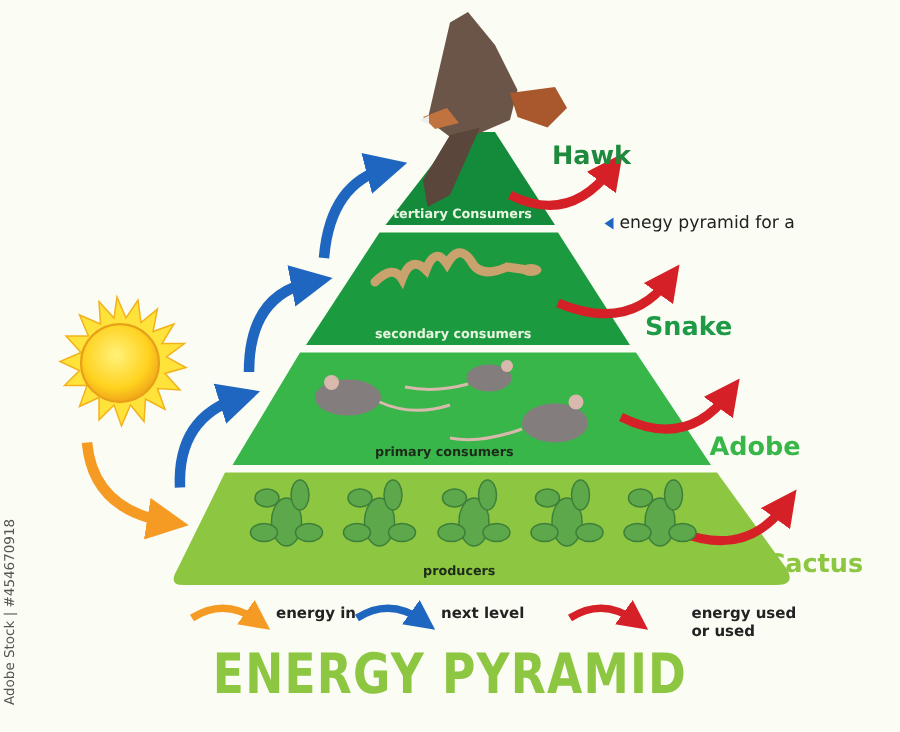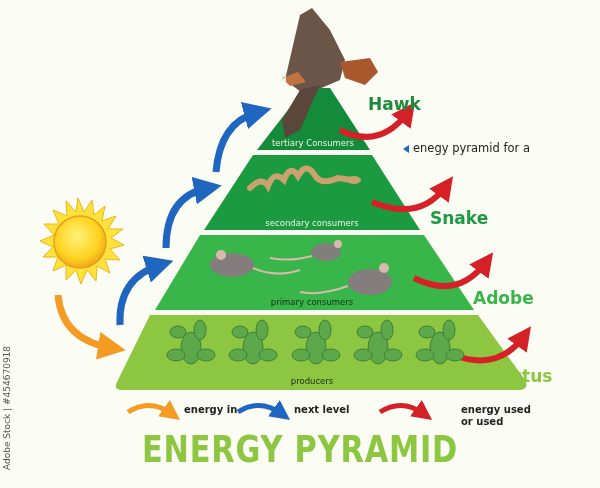--- a/index.html
+++ b/index.html
@@ -1,18 +1,18 @@
 <!DOCTYPE html>
 <html><head>
 <meta charset="utf-8">
 <style>
   html,body{margin:0;padding:0;}
   body{width:600px;height:488px;background:#fbfcf3;position:relative;overflow:hidden;font-family:"DejaVu Sans","Liberation Sans",sans-serif;}
   svg.main{position:absolute;left:0;top:0;}
-  .tier-label{position:absolute;font-weight:normal;font-size:9px;color:#1d2b1a;text-align:center;white-space:nowrap;}
+  .tier-label{position:absolute;font-weight:bold;font-size:9px;color:#1d2b1a;text-align:left;white-space:nowrap;}
   .animal-label{position:absolute;font-weight:bold;font-size:17px;color:#1e9a46;white-space:nowrap;}
   .legend-text{position:absolute;font-weight:bold;font-size:10px;color:#222;line-height:12px;}
   .note{position:absolute;font-size:11.5px;color:#222;line-height:15px;}
   .title{position:absolute;left:0;width:600px;top:428px;text-align:center;font-family:"DejaVu Sans","Liberation Sans",sans-serif;font-weight:bold;font-size:37px;letter-spacing:1px;color:#8dc641;transform:scaleX(0.82);transform-origin:300px 0;}
   .watermark{position:absolute;left:2px;top:470px;transform:rotate(-90deg);transform-origin:0 0;font-size:9px;color:#555;white-space:nowrap;}
 </style>
 </head>
 <body>
 
 <svg class="main" width="600" height="488" viewBox="0 0 600 488">
@@ -133,21 +133,21 @@
 </svg>
 
 <div class="tier-label" style="left:262px;top:138px;width:102px;color:#e8f5e0;font-size:8.5px;">tertiary Consumers</div>
 <div class="tier-label" style="left:250px;top:218px;width:124px;color:#e8f5e0;font-size:8.5px;">secondary consumers</div>
 <div class="tier-label" style="left:250px;top:297px;width:124px;font-size:8.5px;">primary consumers</div>
 <div class="tier-label" style="left:282px;top:376px;width:60px;font-size:8.5px;">producers</div>
 
 <div class="animal-label" style="left:350px;top:94px;color:#1e8a3e;margin-left:18px;">Hawk</div>
 <div class="animal-label" style="left:430px;top:208px;color:#1e9a46;">Snake</div>
 <div class="animal-label" style="left:473px;top:288px;color:#38b64a;">Adobe</div>
-<div class="animal-label" style="left:488px;top:366px;color:#8dc641;">Cactus</div>
+<div class="animal-label" style="left:511px;top:366px;color:#8dc641;">Cactus</div>
 
 <div class="note" style="left:413px;top:141px;">
   <div>enegy pyramid for a</div>
 </div>
 
 <div class="legend-text" style="left:184px;top:404px;">energy in</div>
 <div class="legend-text" style="left:294px;top:404px;">
   <div>next level</div>
 </div>
 <div class="legend-text" style="left:414px;top:404px;margin-left:47px;">

